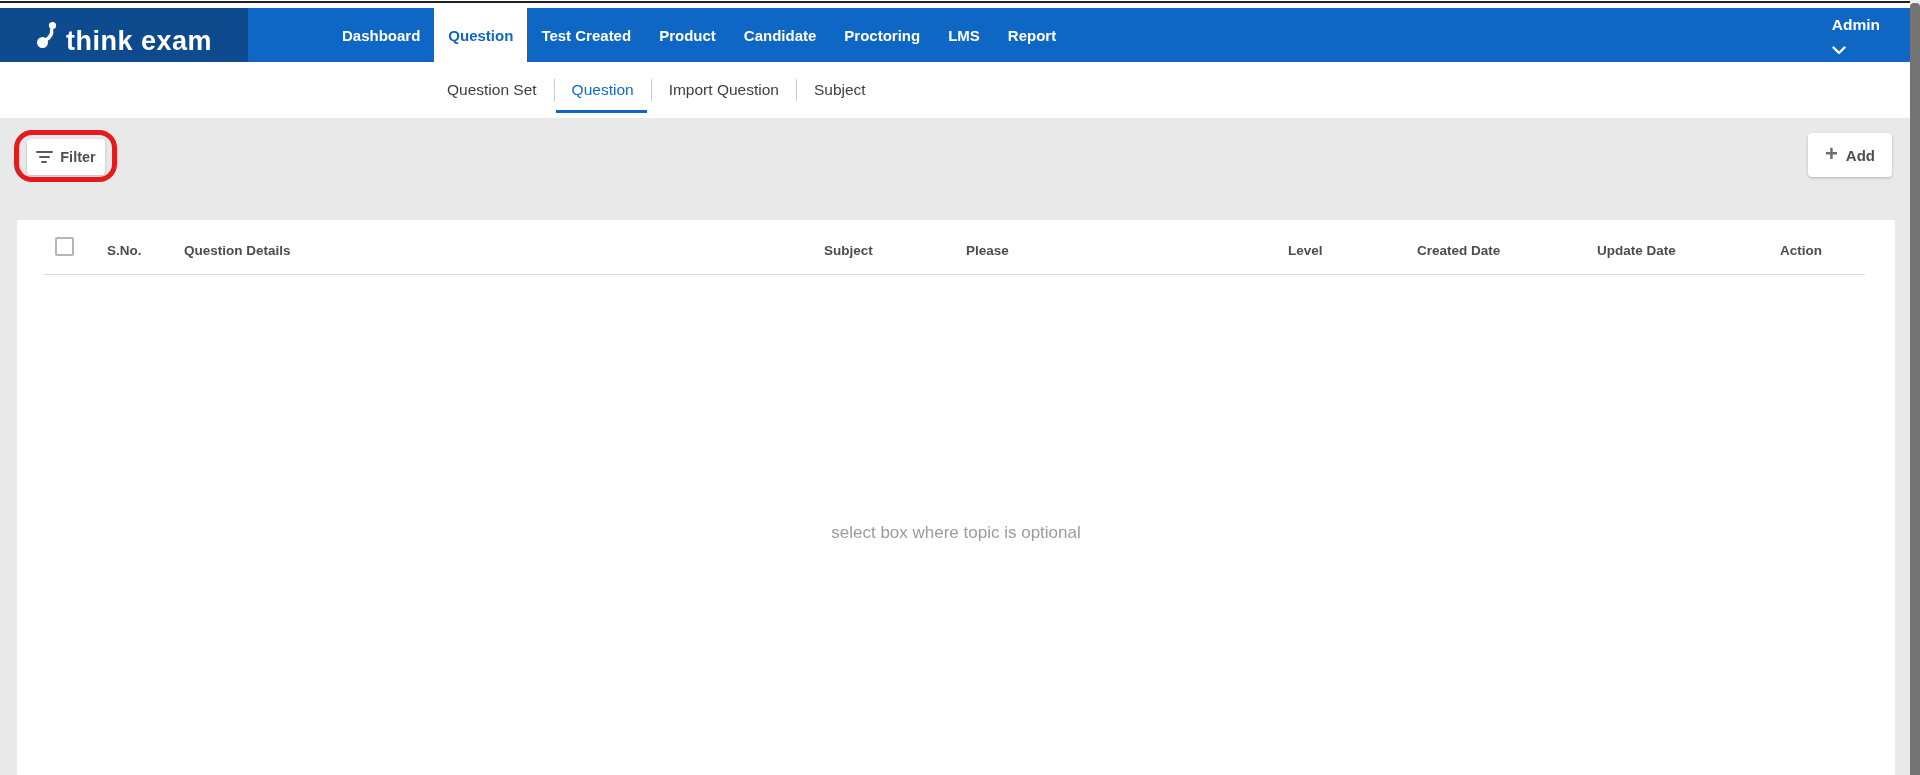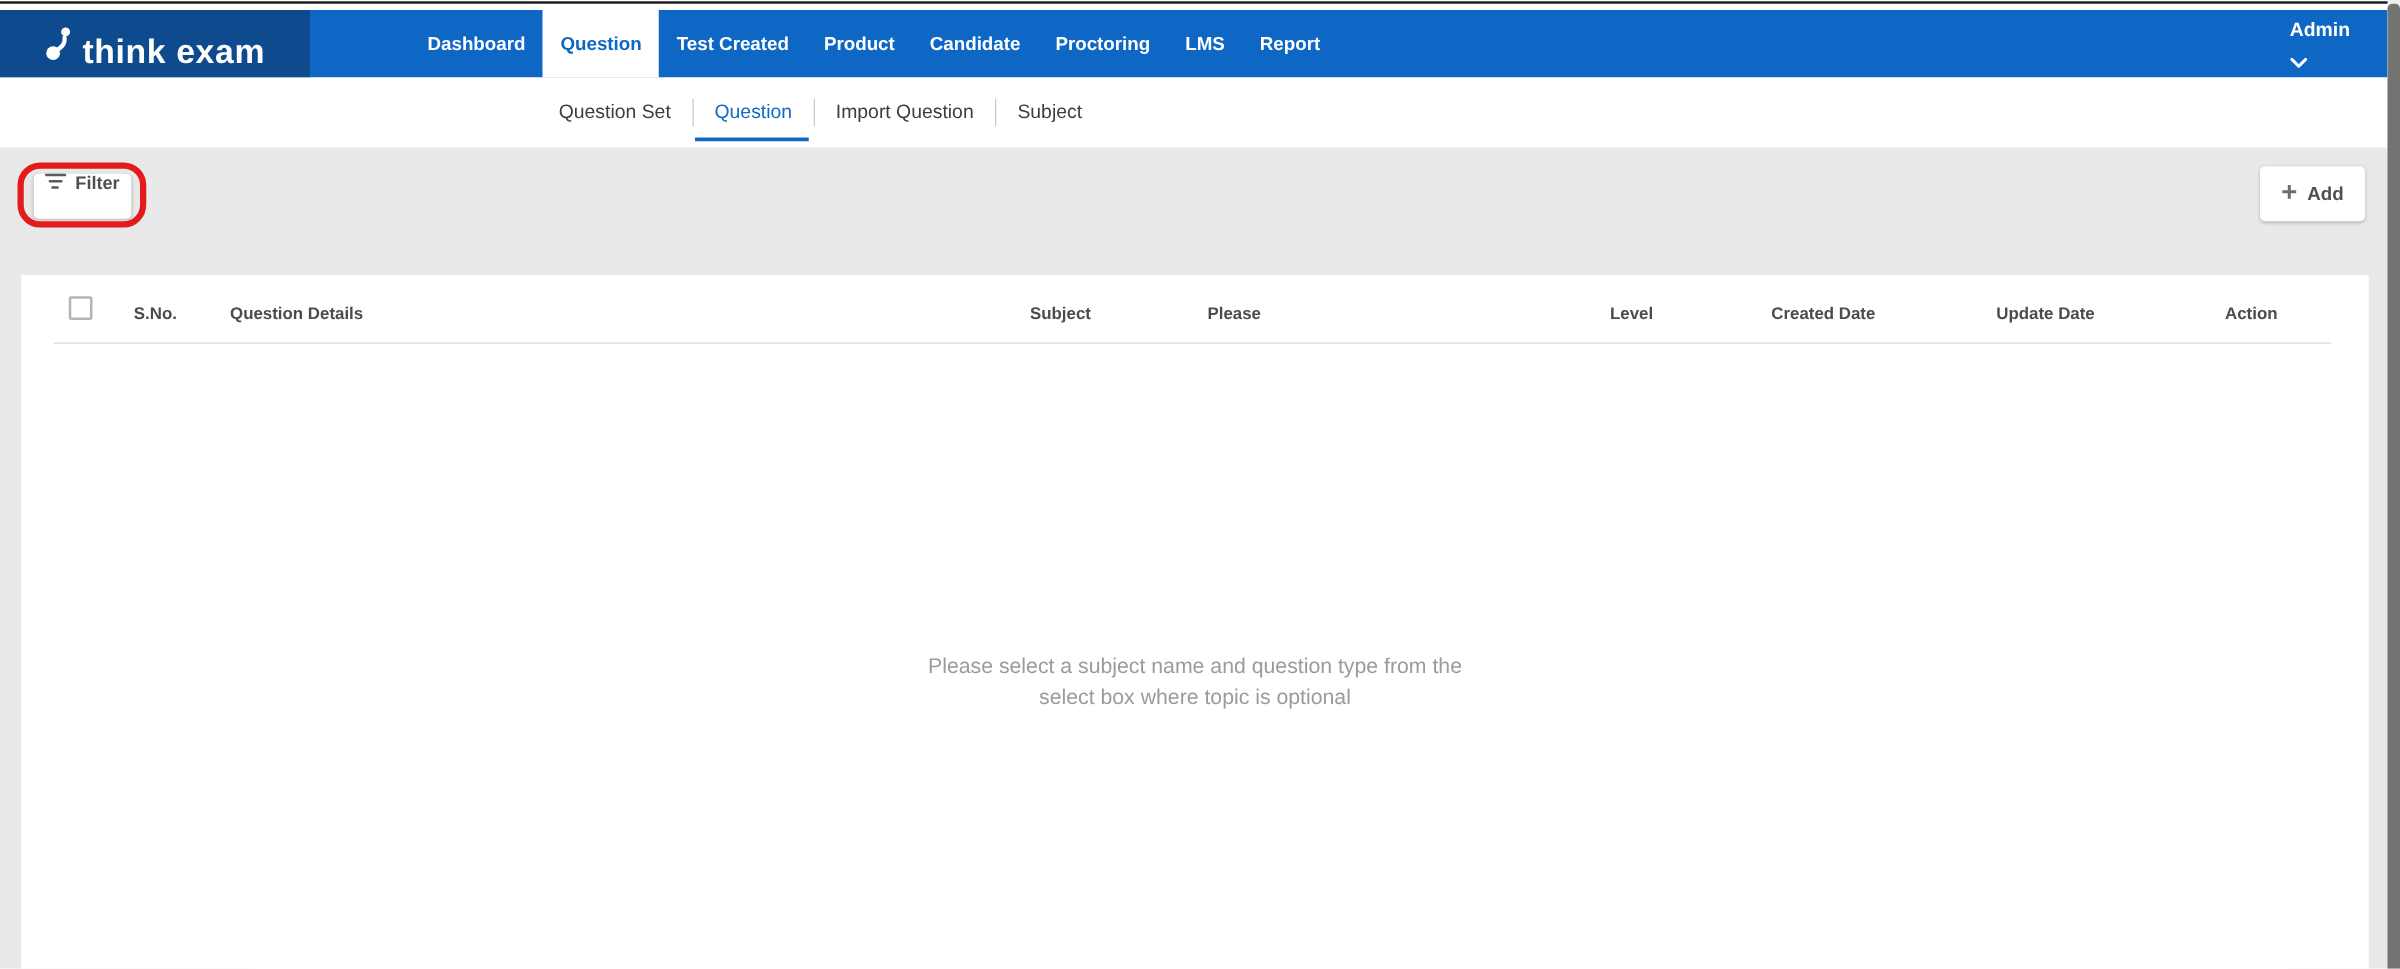--- a/index.html
+++ b/index.html
@@ -26,21 +26,21 @@
   .subnav-item.active { color:#1169c5; }
   .subnav-item.active .sub-underline { position:absolute; left:1px; right:4px; bottom:5px; height:3px; background:#1265c0; }
   .subnav-sep { width:1px; height:22px; background:#c9c9c9; }
 
   
   .page-bg { position:absolute; left:0; top:118px; width:1910px; height:657px; background:#e9e9e9; }
 
   
   .filter-annotation { position:absolute; left:14px; top:130px; width:103px; height:52px; border:5px solid #e41b1d; border-radius:18px; }
   .filter-btn { position:absolute; left:27px; top:139px; width:78px; height:36px; background:#fff; border-radius:4px;
-    box-shadow:0 1px 3px rgba(0,0,0,.22); display:flex; justify-content:center; gap:7px; cursor:pointer; }
+    box-shadow:0 1px 3px rgba(0,0,0,.22); display:flex; align-items:center; justify-content:center; gap:7px; cursor:pointer; }
   .filter-btn span.txt { font-size:14.5px; font-weight:bold; color:#4f4f4f; }
   .filter-glyph { display:inline-flex; flex-direction:column; gap:3px; align-items:flex-start; }
   .filter-glyph i { display:block; height:2px; background:#5a5a5a; border-radius:1px; }
   .filter-glyph i:nth-child(1){ width:17px; }
   .filter-glyph i:nth-child(2){ width:11px; margin-left:3px; }
   .filter-glyph i:nth-child(3){ width:6px; margin-left:5px; }
 
   .add-btn { position:absolute; left:1808px; top:133px; width:84px; height:44px; background:#fff; border-radius:4px;
     box-shadow:0 1px 3px rgba(0,0,0,.22); display:flex; align-items:center; justify-content:center; gap:8px; cursor:pointer; }
   .add-btn .plus { font-size:22px; font-weight:bold; color:#6d6d6d; line-height:1; margin-top:-2px; }
@@ -141,21 +141,20 @@
       <span class="th th-sub">Subject</span>
       <span class="th th-topic">Please</span>
       <span class="th th-level">Level</span>
       <span class="th th-cdate">Created Date</span>
       <span class="th th-udate">Update Date</span>
       <span class="th th-action">Action</span>
       <div class="head-divider"></div>
     </div>
 
     <div class="empty-state">
-      <div>Please select a subject name and question type from the</div>
       <div>select box where topic is optional</div>
     </div>
   </div>
 
   <div class="scrollbar">
     <div class="scroll-thumb"></div>
   </div>
 
 </div>
 

